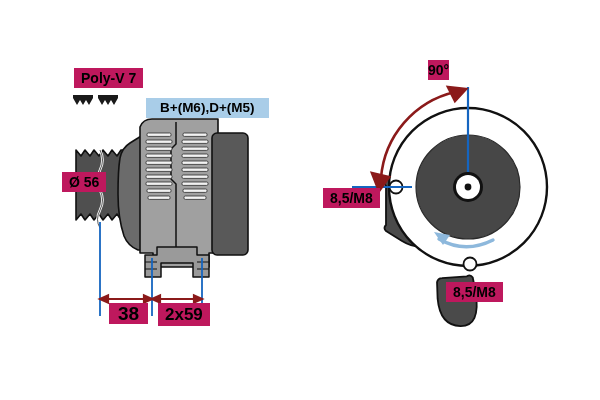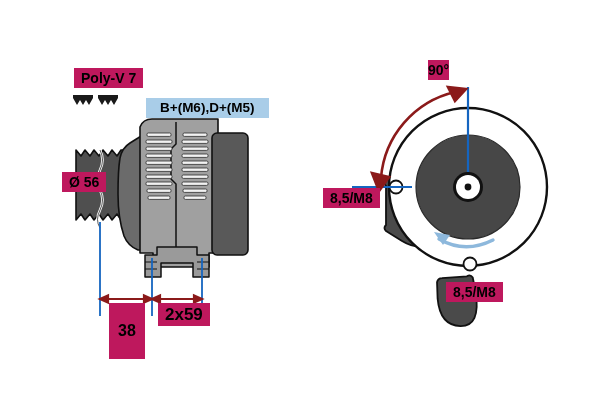--- a/index.html
+++ b/index.html
@@ -168,21 +168,21 @@
       </g>
     </g>
   </svg>
 
   <div class="callout callout-yellow" style="left:74px; top:68px; padding:3px 7px; font-size:14px;">Poly-V 7</div>
 
   <div class="callout callout-blue" style="left:146px; top:98px; padding:3px 14px; font-size:13.5px;">B+(M6),D+(M5)</div>
 
   <div class="callout callout-yellow" style="left:30px; top:172px; padding:3px 7px; font-size:14px;margin-left:32px;">Ø 56</div>
 
-  <div class="callout callout-yellow" style="left:109px; top:303px; padding:20px 9px; font-size:16px;">38</div>
+  <div class="callout callout-yellow" style="left:109px; top:303px; padding:1px 9px; font-size:19px;">38</div>
 
   <div class="callout callout-yellow" style="left:158px; top:303px; padding:3px 7px; font-size:17px;">2x59</div>
 
   <div class="callout callout-yellow" style="left:428px; top:60px; padding:3px 0; font-size:14px;">90°</div>
 
   <div class="callout callout-yellow" style="left:323px; top:188px; padding:3px 7px; font-size:14px;">8,5/M8</div>
 
   <div class="callout callout-yellow" style="left:446px; top:282px; padding:3px 7px; font-size:14px;">8,5/M8</div>
 
 </div>

